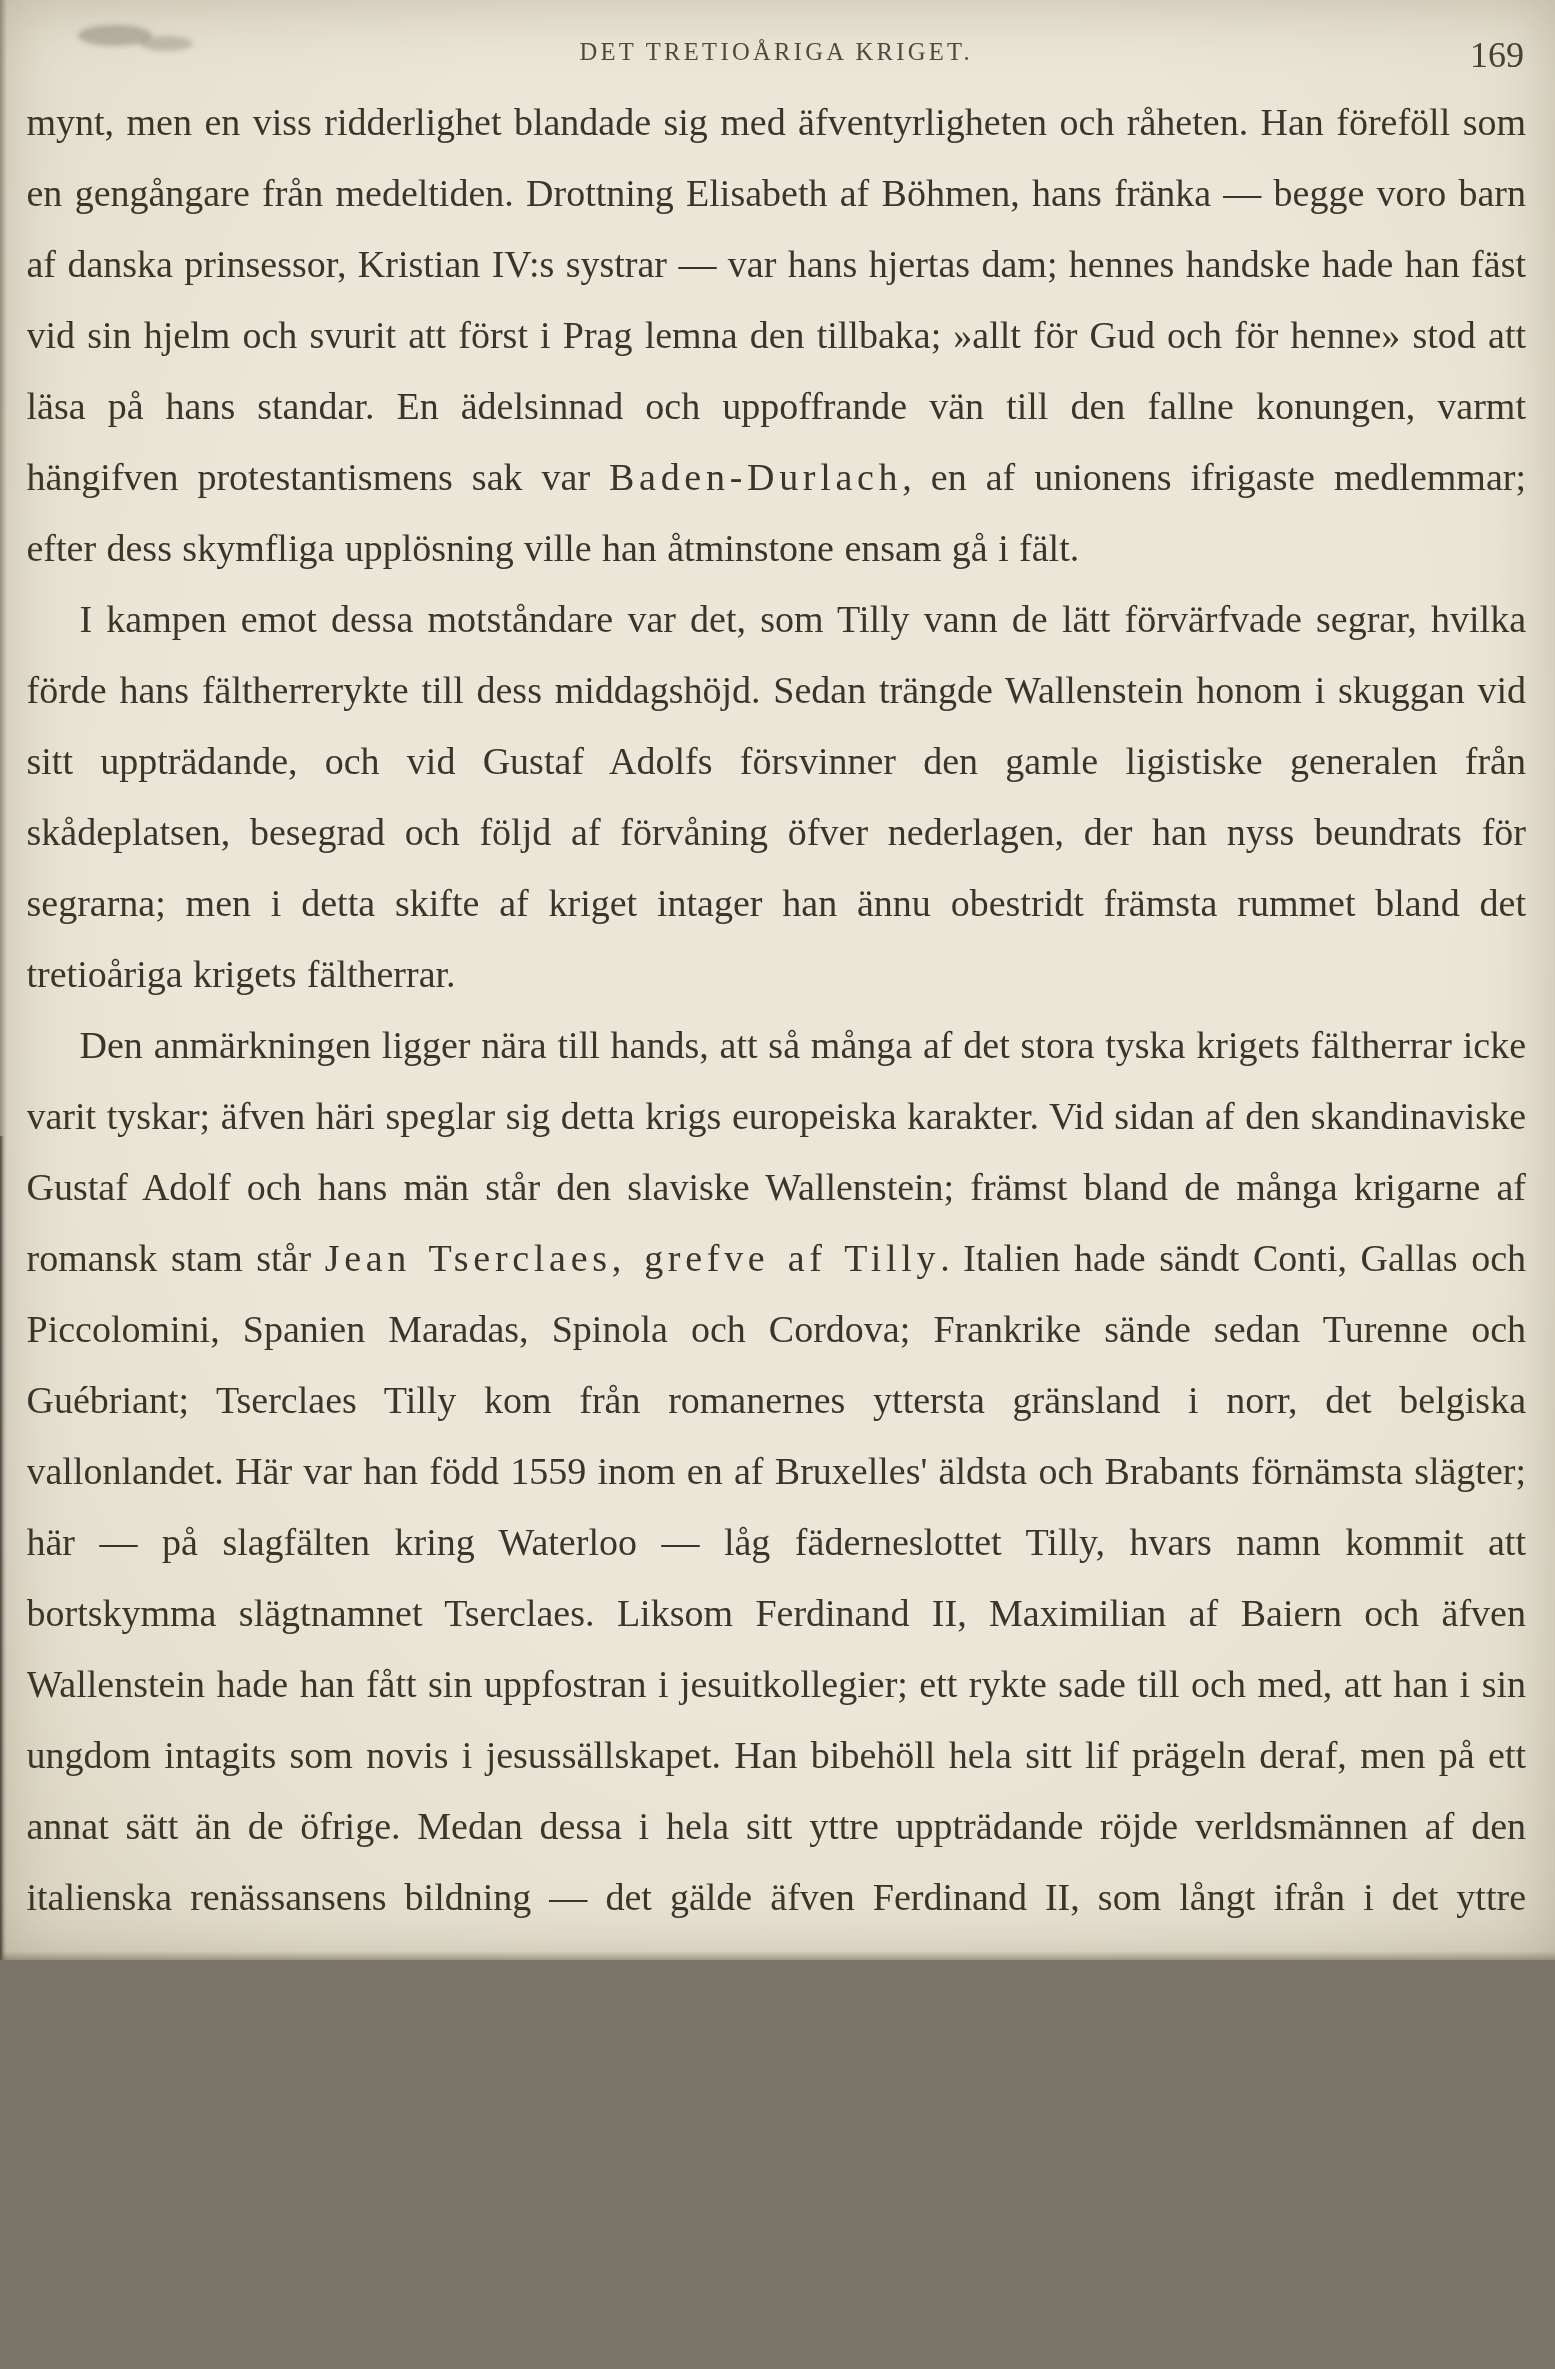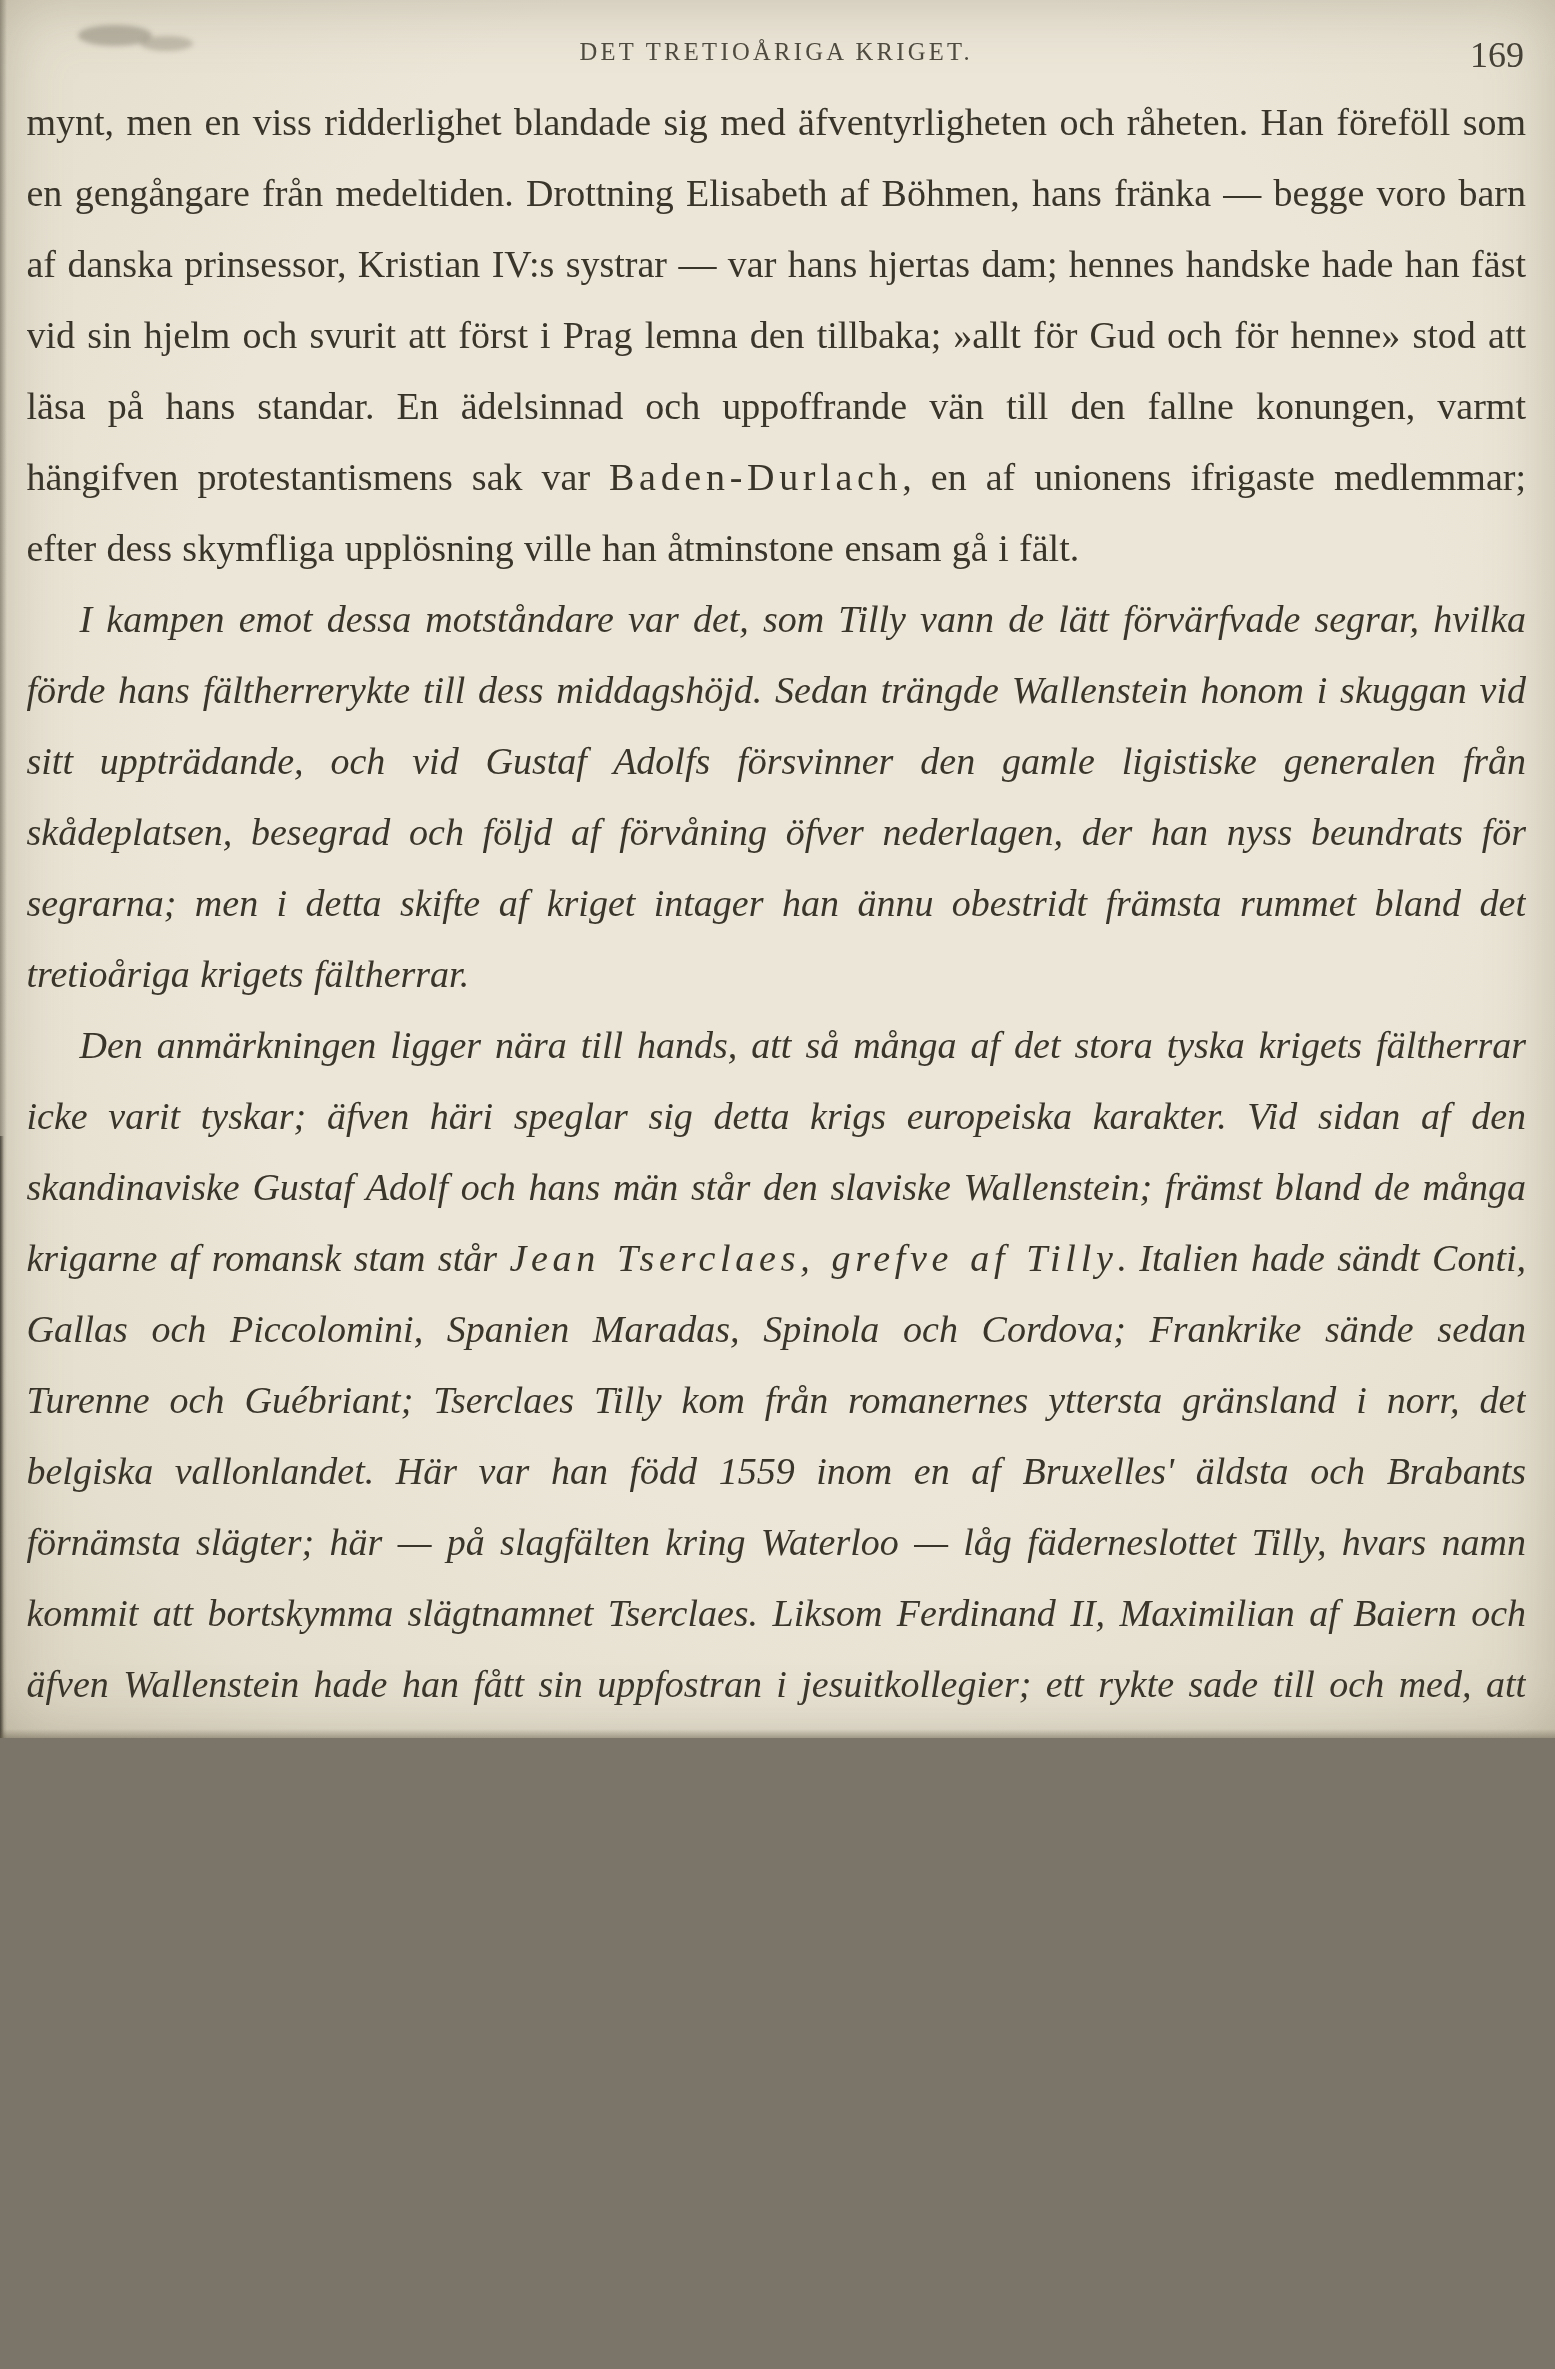--- a/index.html
+++ b/index.html
@@ -7,21 +7,21 @@
     padding: 0;
     background: #7a7568;
   }
   :root {
     --paper: #e8e2d2;
     --ink: #3a352a;
   }
   .page {
     position: relative;
     width: 1556px;
-    height: 1738px;
+    height: 1960px;
     margin: 0 auto;
     overflow: hidden;
     background:
       radial-gradient(ellipse at 52% 42%, #ece6d8 55%, #e5dfcf 82%, #d9d2bf 100%);
     background-color: var(--paper);
     box-shadow: inset 0 0 66px rgba(118, 108, 84, 0.35);
     font-family: "Liberation Serif", "DejaVu Serif", serif;
     color: var(--ink);
   }
   
@@ -99,21 +99,20 @@
   }
   .text-block p {
     margin: 0;
     font-size: 38px;
     line-height: 71px;
     text-align: justify;
     word-spacing: 0.9px;
   }
   .text-block p.indent {
     text-indent: 53px;
-    font-style: italic;
   }
   .spaced {
     letter-spacing: 4.7px;
   }
 </style>
 </head>
 <body>
 
 <div class="page">
 

